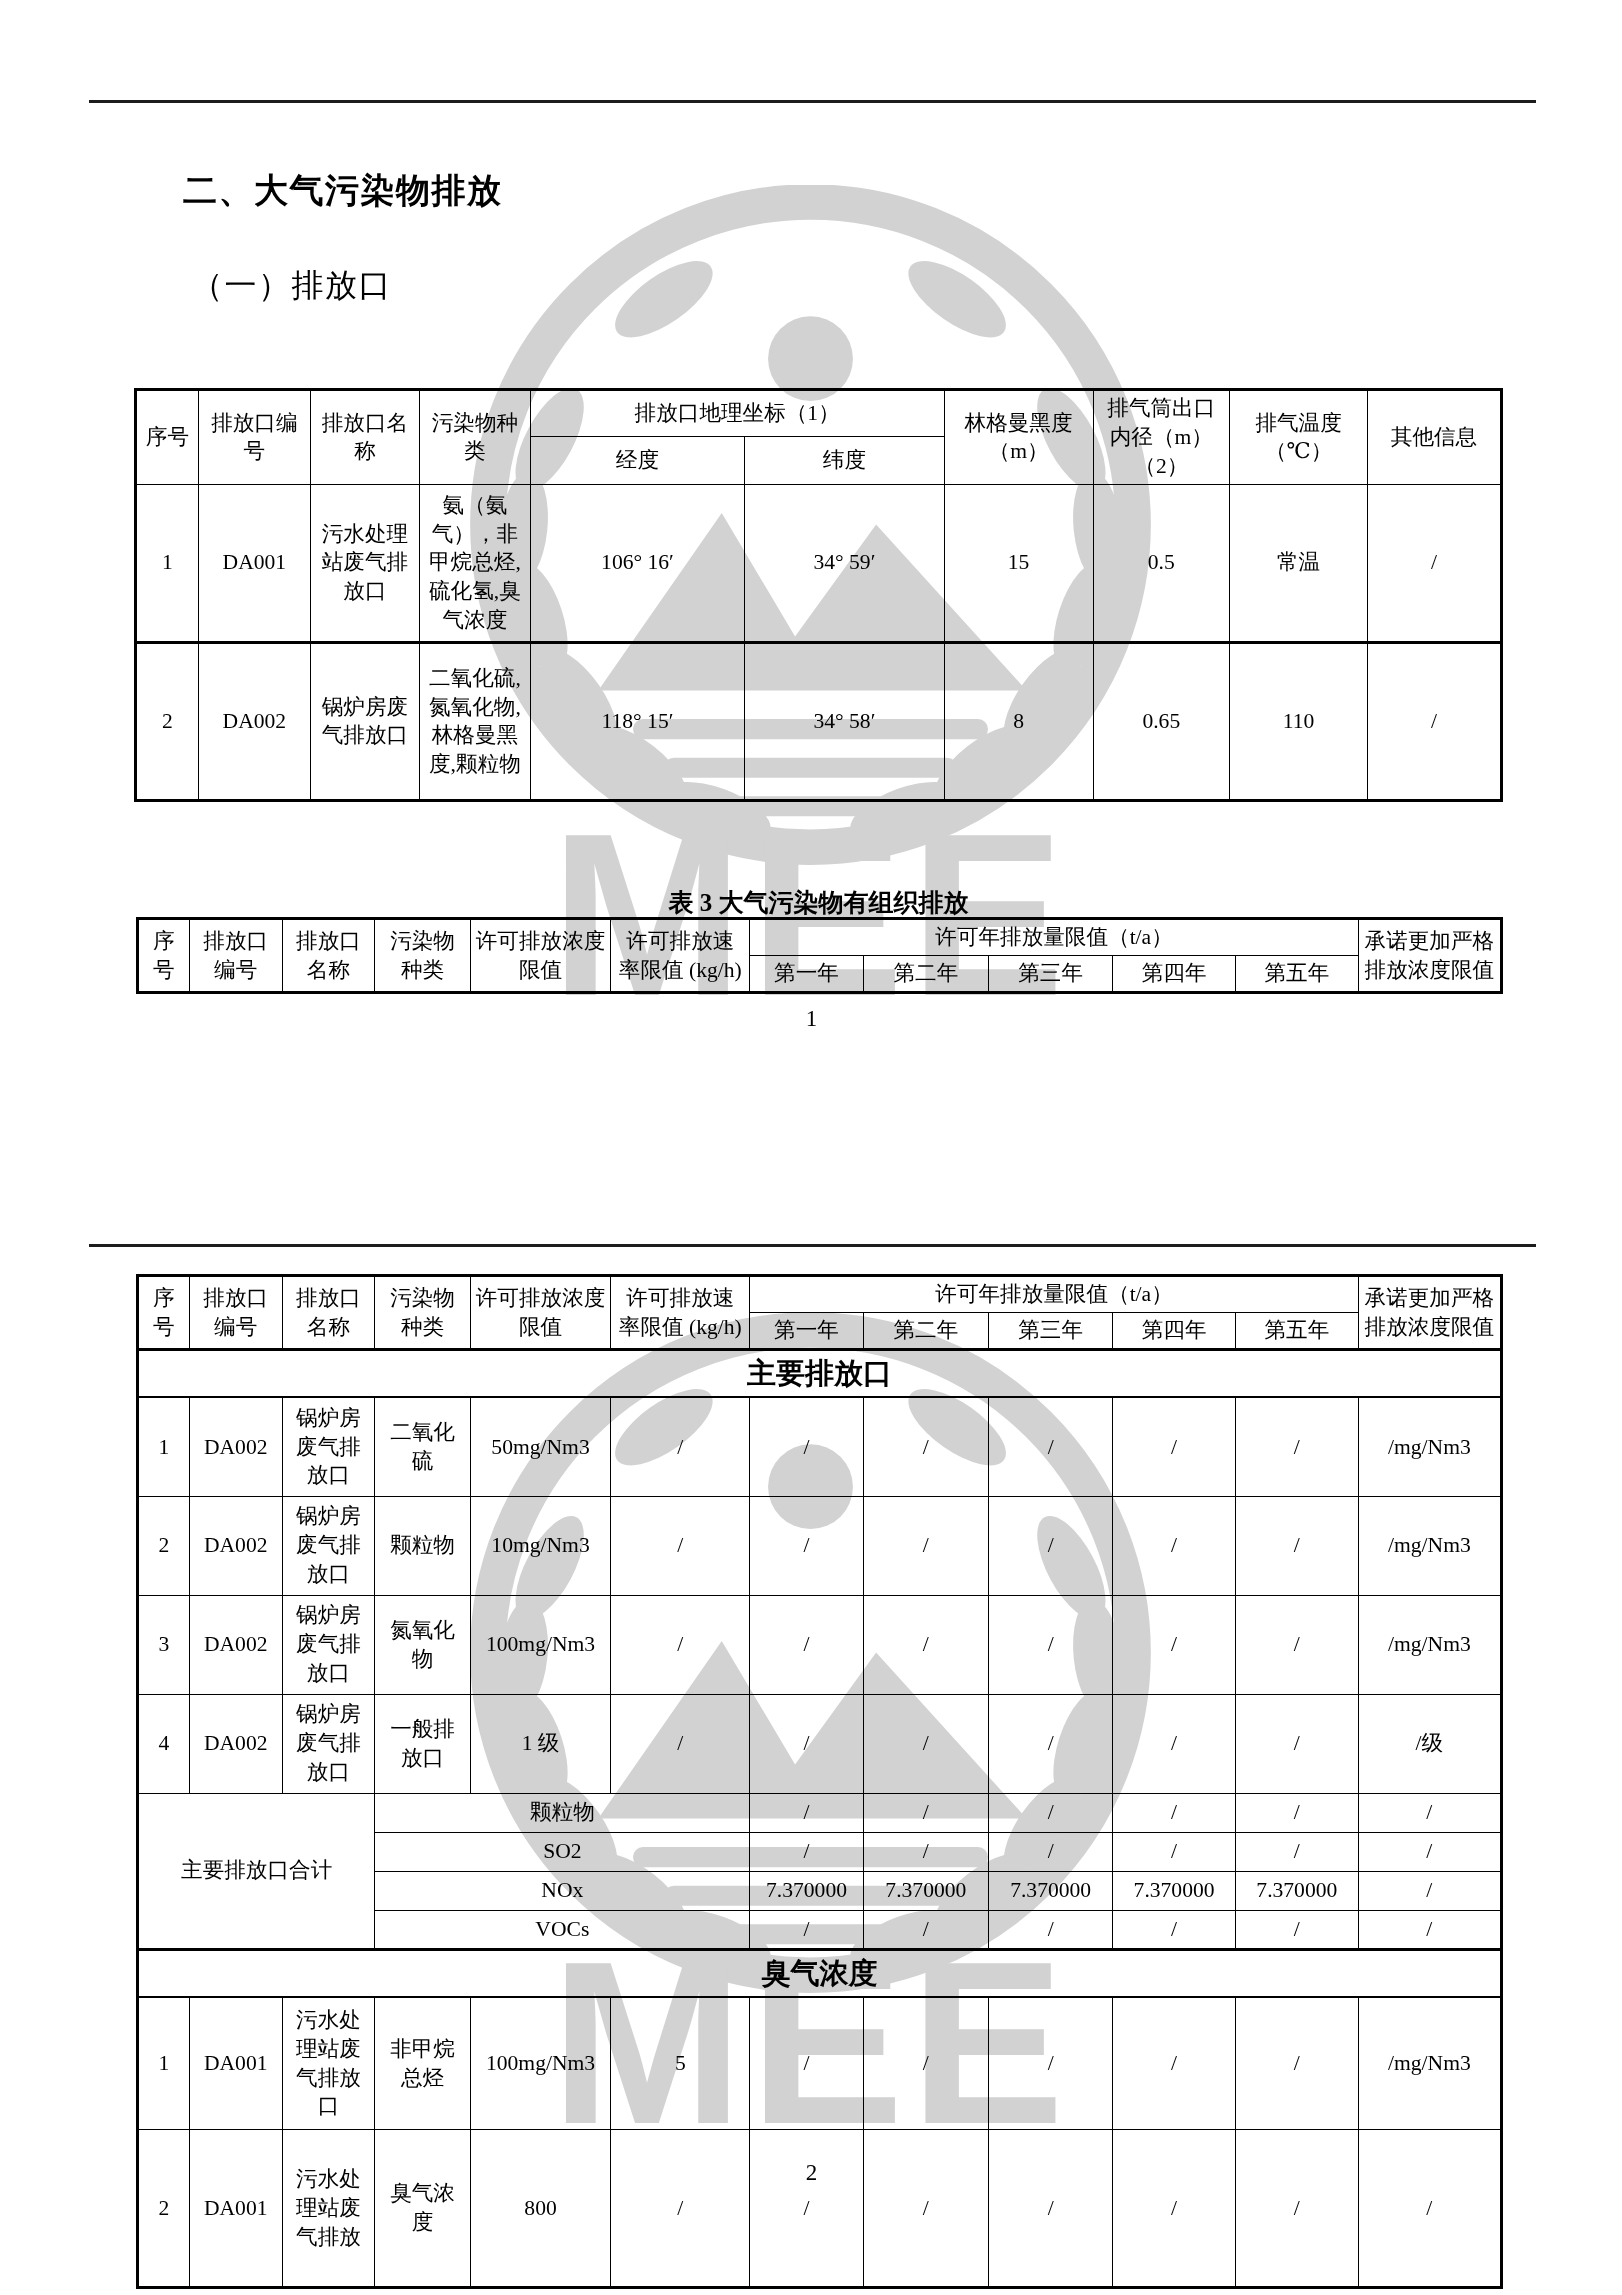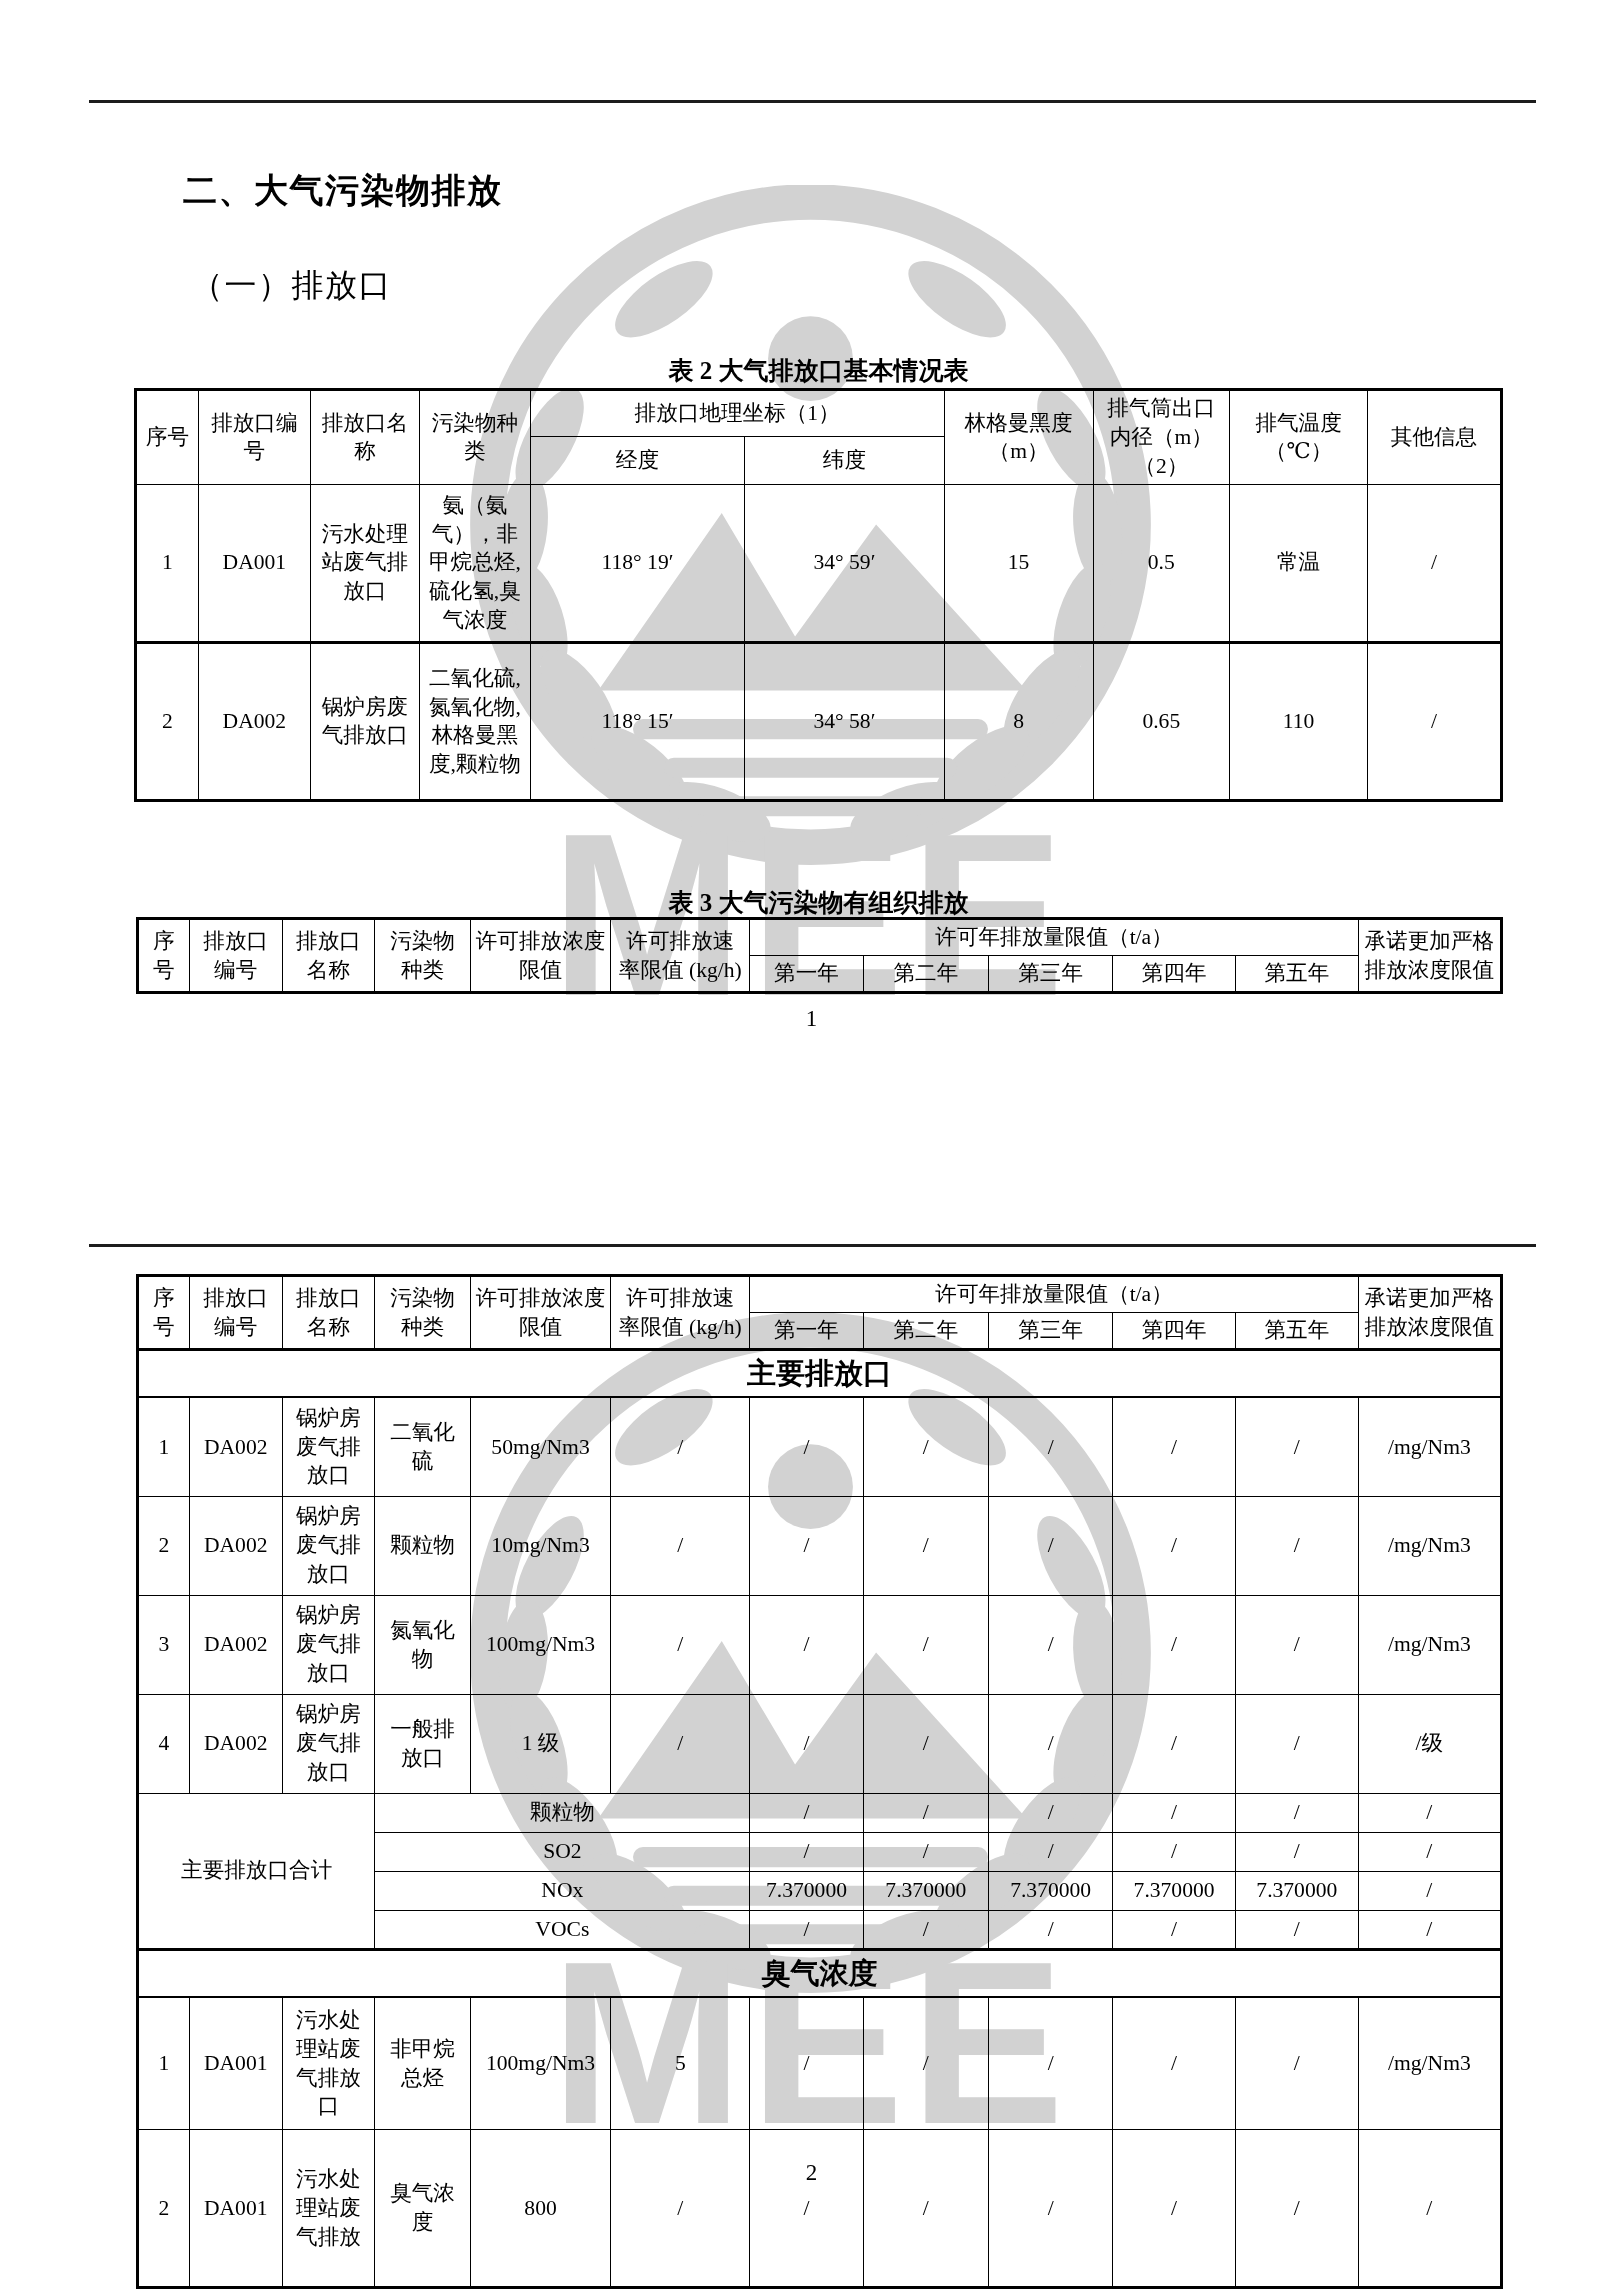--- a/index.html
+++ b/index.html
@@ -68,21 +68,20 @@
 </svg>
 
 <div class="content">
 
   <div class="rule" style="top:100px"></div>
 
   <div class="sec-h" style="left:183px;top:168px">二、大气污染物排放</div>
 
   <div class="sub-h" style="left:191px;top:264px">（一）排放口</div>
 
-  <div class="tbl-title" style="top:354px">表 2  大气排放口基本情况表</div>
 
   <table class="t2" style="left:134px;top:388px;width:1369px">
     <colgroup>
       <col style="width:4.6%">
         <col style="width:8.2%">
         <col style="width:8.0%">
         <col style="width:8.1%">
       <col style="width:15.7%">
         <col style="width:14.6%">
         <col style="width:10.9%">
@@ -106,21 +105,21 @@
         <th>经度</th>
         <th>纬度</th>
       </tr>
     </thead>
     <tbody>
       <tr class="r-data">
         <td>1</td>
         <td>DA001</td>
         <td>污水处理站废气排放口</td>
         <td>氨（氨气），非甲烷总烃,硫化氢,臭气浓度</td>
-        <td>118° 19′</td>
+        <td>106° 16′</td>
         <td>34° 59′</td>
         <td>15</td>
         <td>0.5</td>
         <td>常温</td>
         <td>/</td>
       </tr>
       <tr class="r-data bt-thick">
         <td>2</td>
         <td>DA002</td>
         <td>锅炉房废气排放口</td>

